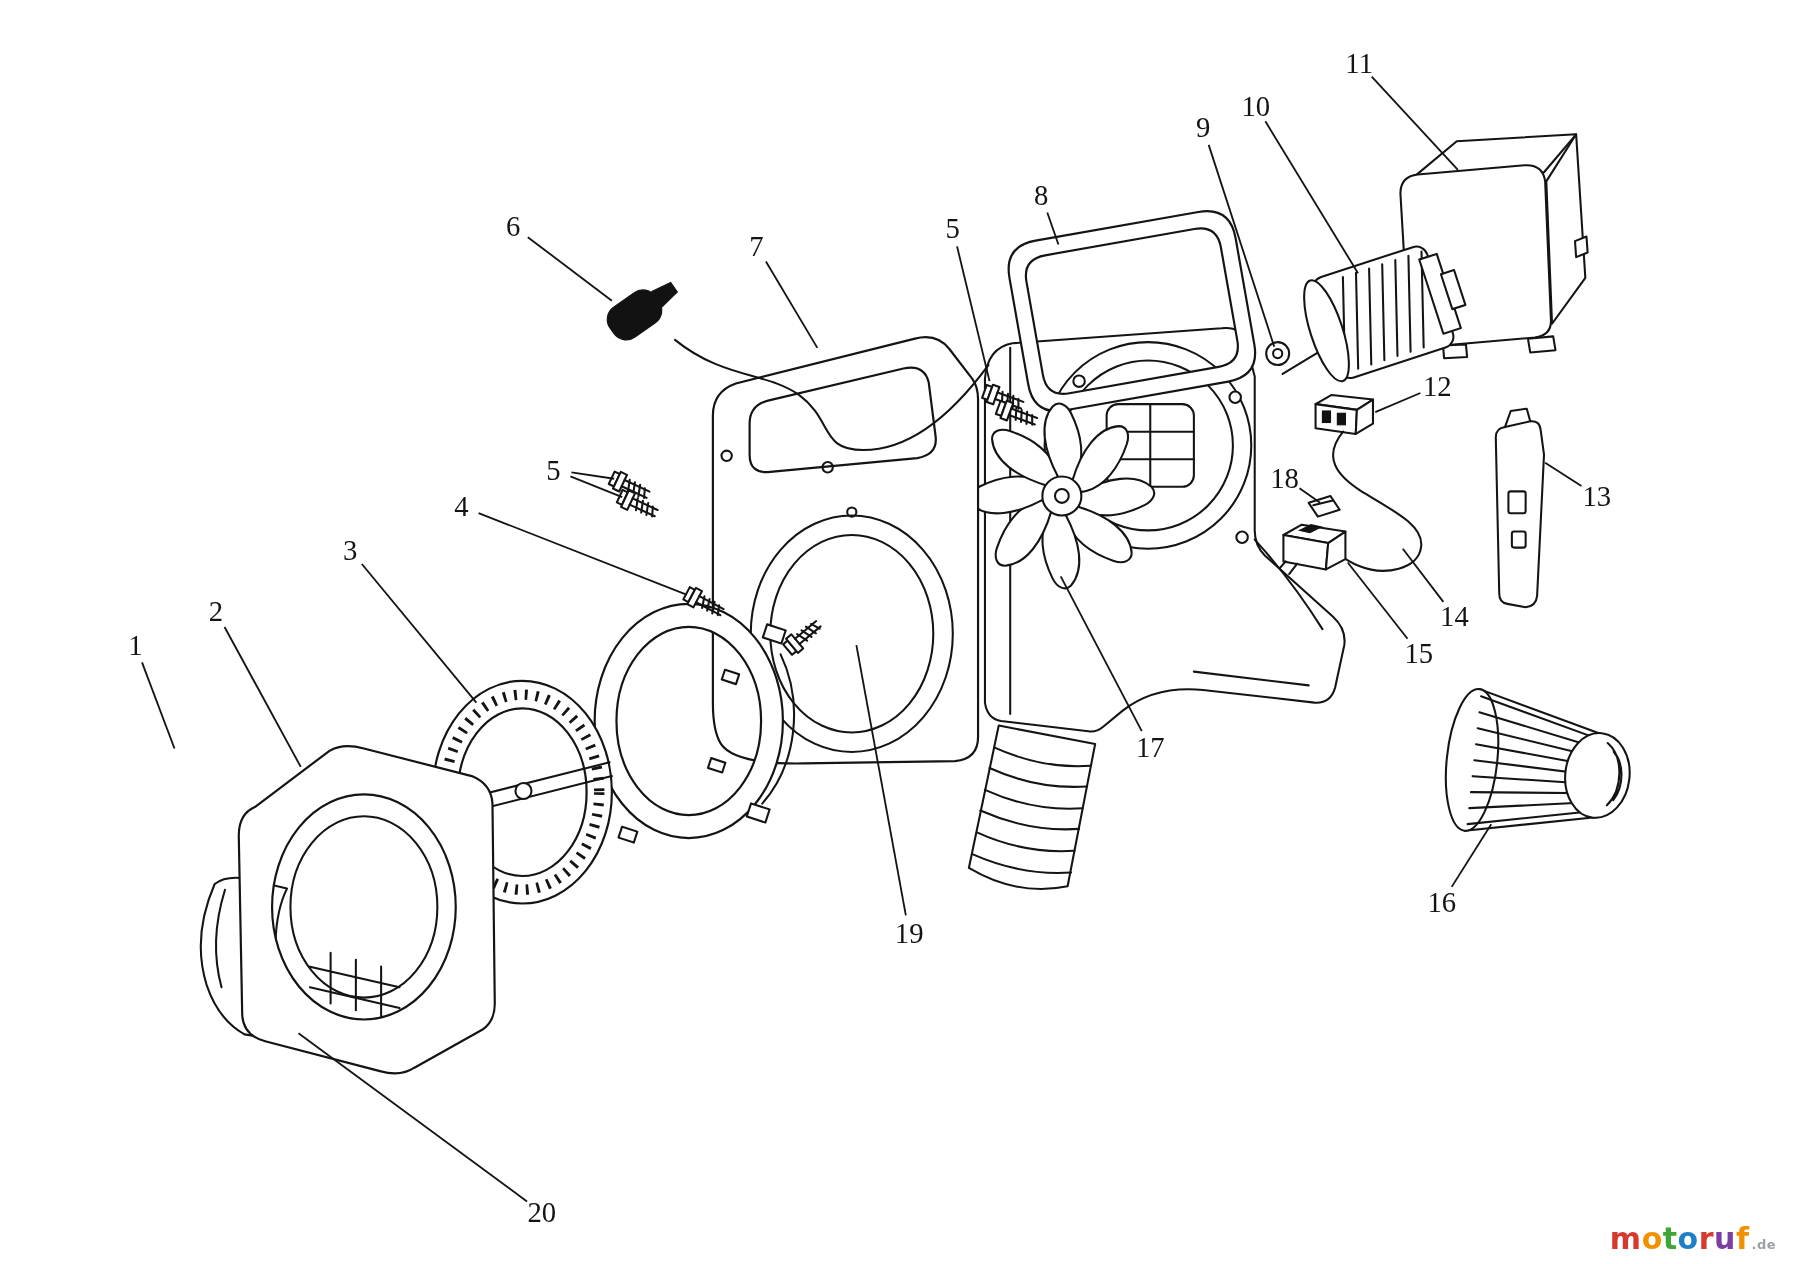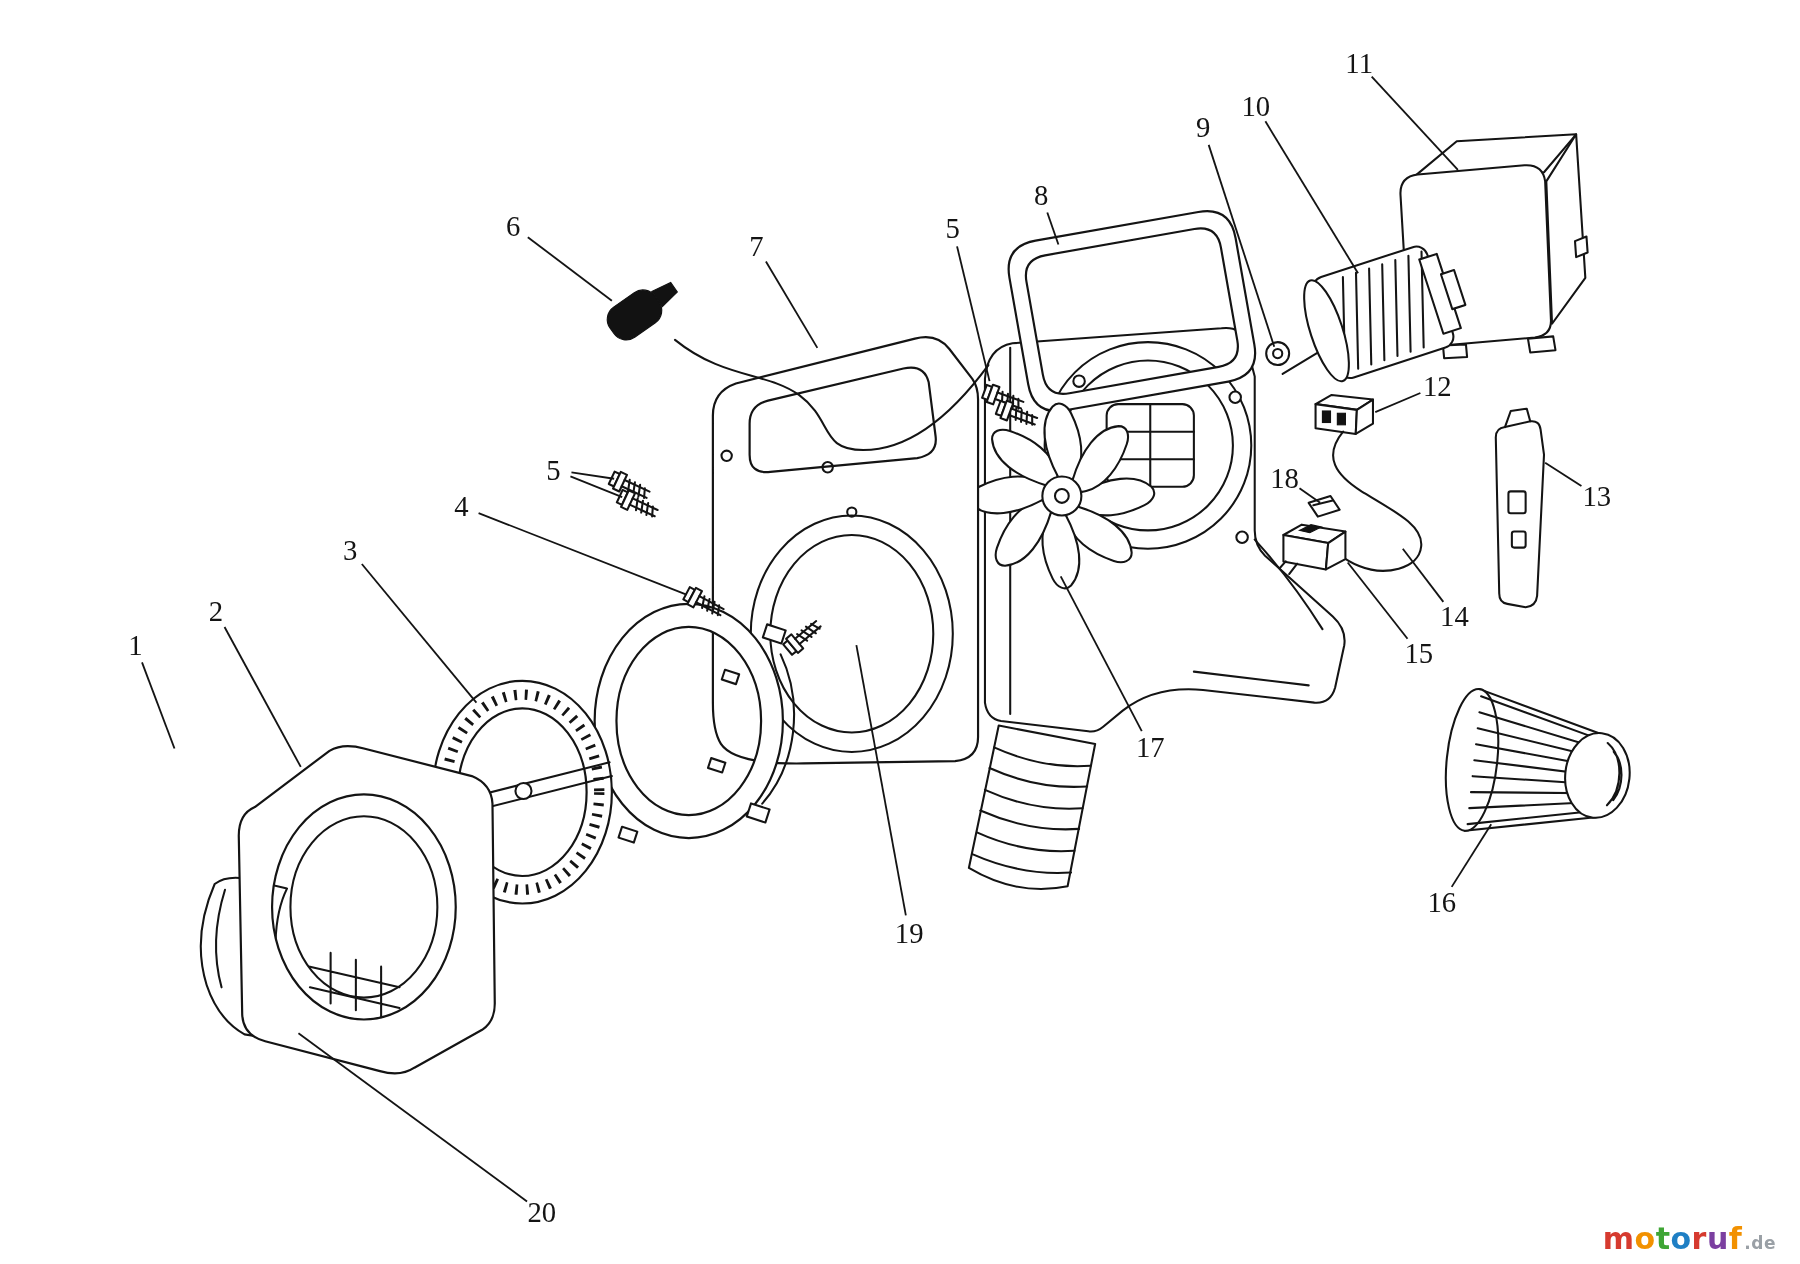--- a/index.html
+++ b/index.html
@@ -8,21 +8,21 @@
   svg{position:absolute;left:0;top:0;}
   .ln{fill:none;stroke:#141414;stroke-width:1.8;stroke-linecap:round;stroke-linejoin:round;}
   .solid{fill:#ffffff;stroke:#141414;stroke-width:1.8;stroke-linejoin:round;}
   .donut{fill:#ffffff;fill-rule:evenodd;stroke:#141414;stroke-width:1.9;stroke-linejoin:round;}
   .dark{fill:#121212;stroke:#121212;stroke-width:1;}
   .leader{stroke:#141414;stroke-width:1.6;}
   .callout-num{font-family:"Liberation Serif", serif;font-size:25px;fill:#141414;
                text-anchor:middle;dominant-baseline:central;}
   .watermark{position:absolute;right:24px;bottom:8px;font-weight:bold;font-size:30px;
              font-family:"DejaVu Sans", sans-serif;letter-spacing:0.5px;user-select:none;}
-  .watermark .wm-suffix{font-size:17px;margin-left:2px;font-weight:bold;}
+  .watermark .wm-suffix{font-size:13px;margin-left:2px;font-weight:bold;}
 </style>
 </head>
 <body>
 
 <div class="stage">
 <svg width="1800" height="1264" viewBox="0 0 1568 1101" preserveAspectRatio="none" xmlns="http://www.w3.org/2000/svg">
 
   <defs>
     <path id="blade" class="solid" d="M 16 -3 C 40 -16 64 -20 78 -8 C 83 -3 80 4 72 8 C 52 18 32 20 18 12 C 11 8 11 2 16 -3 Z"></path>
     <g id="screw">

